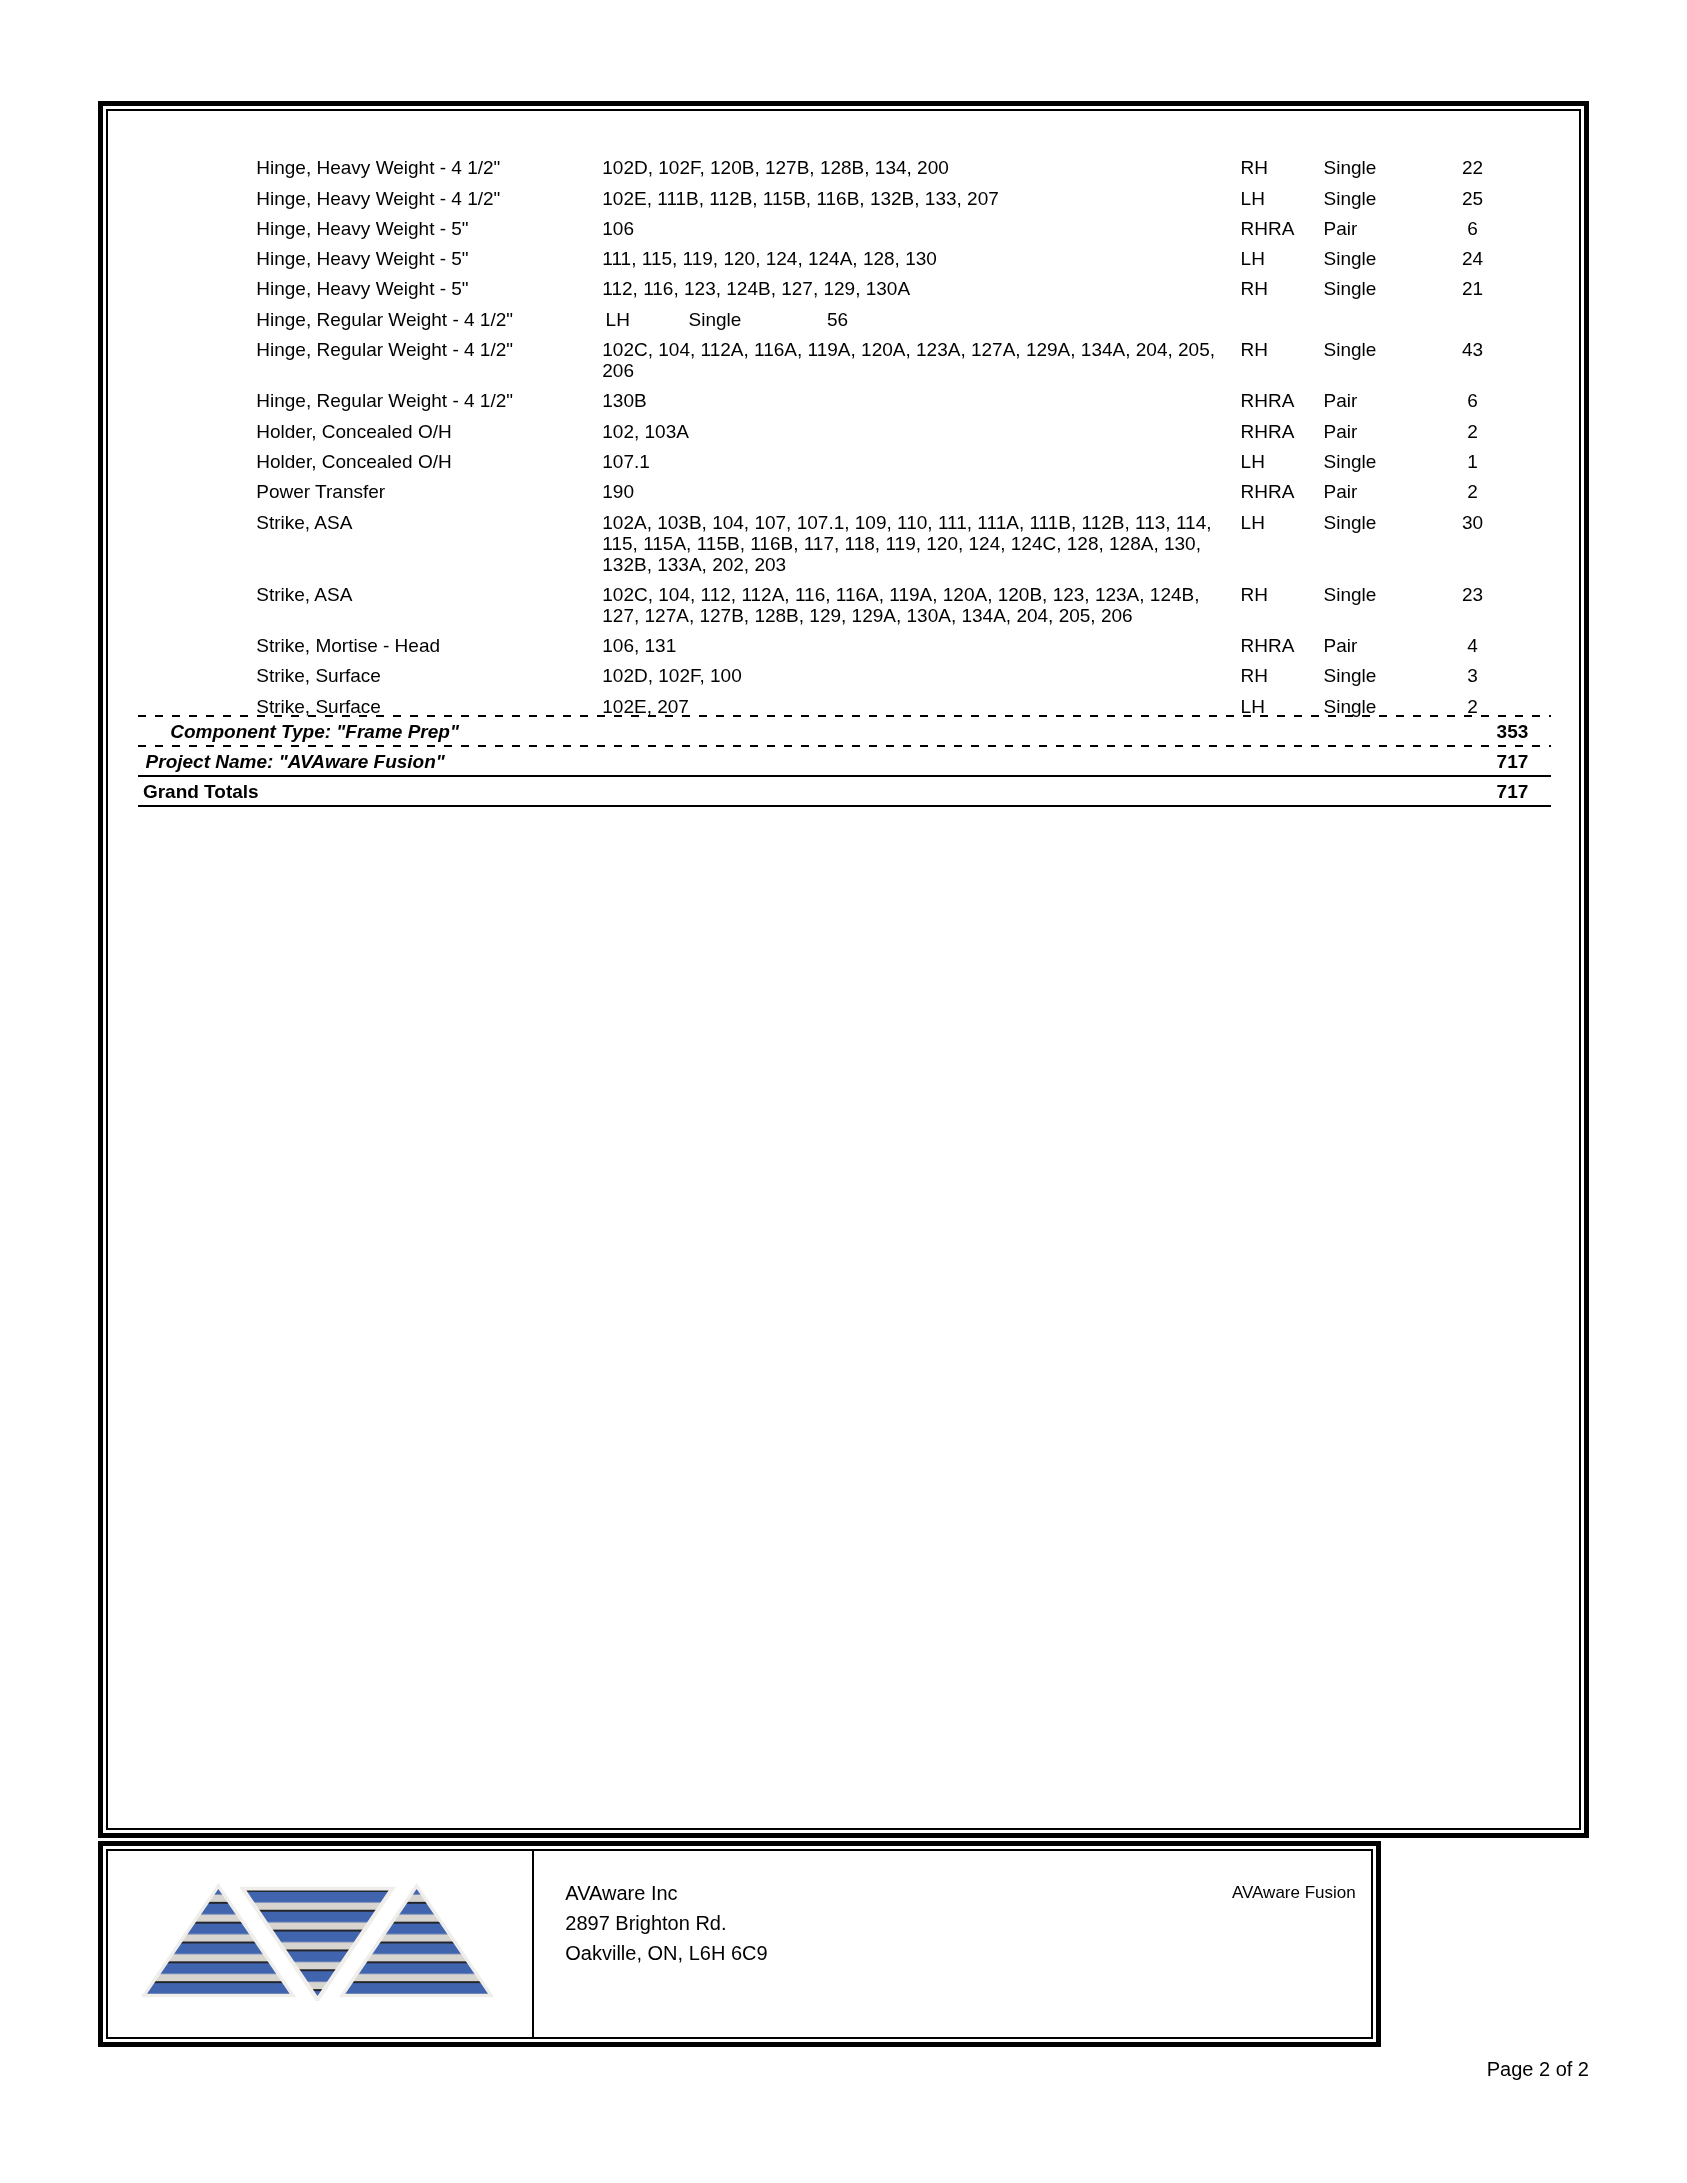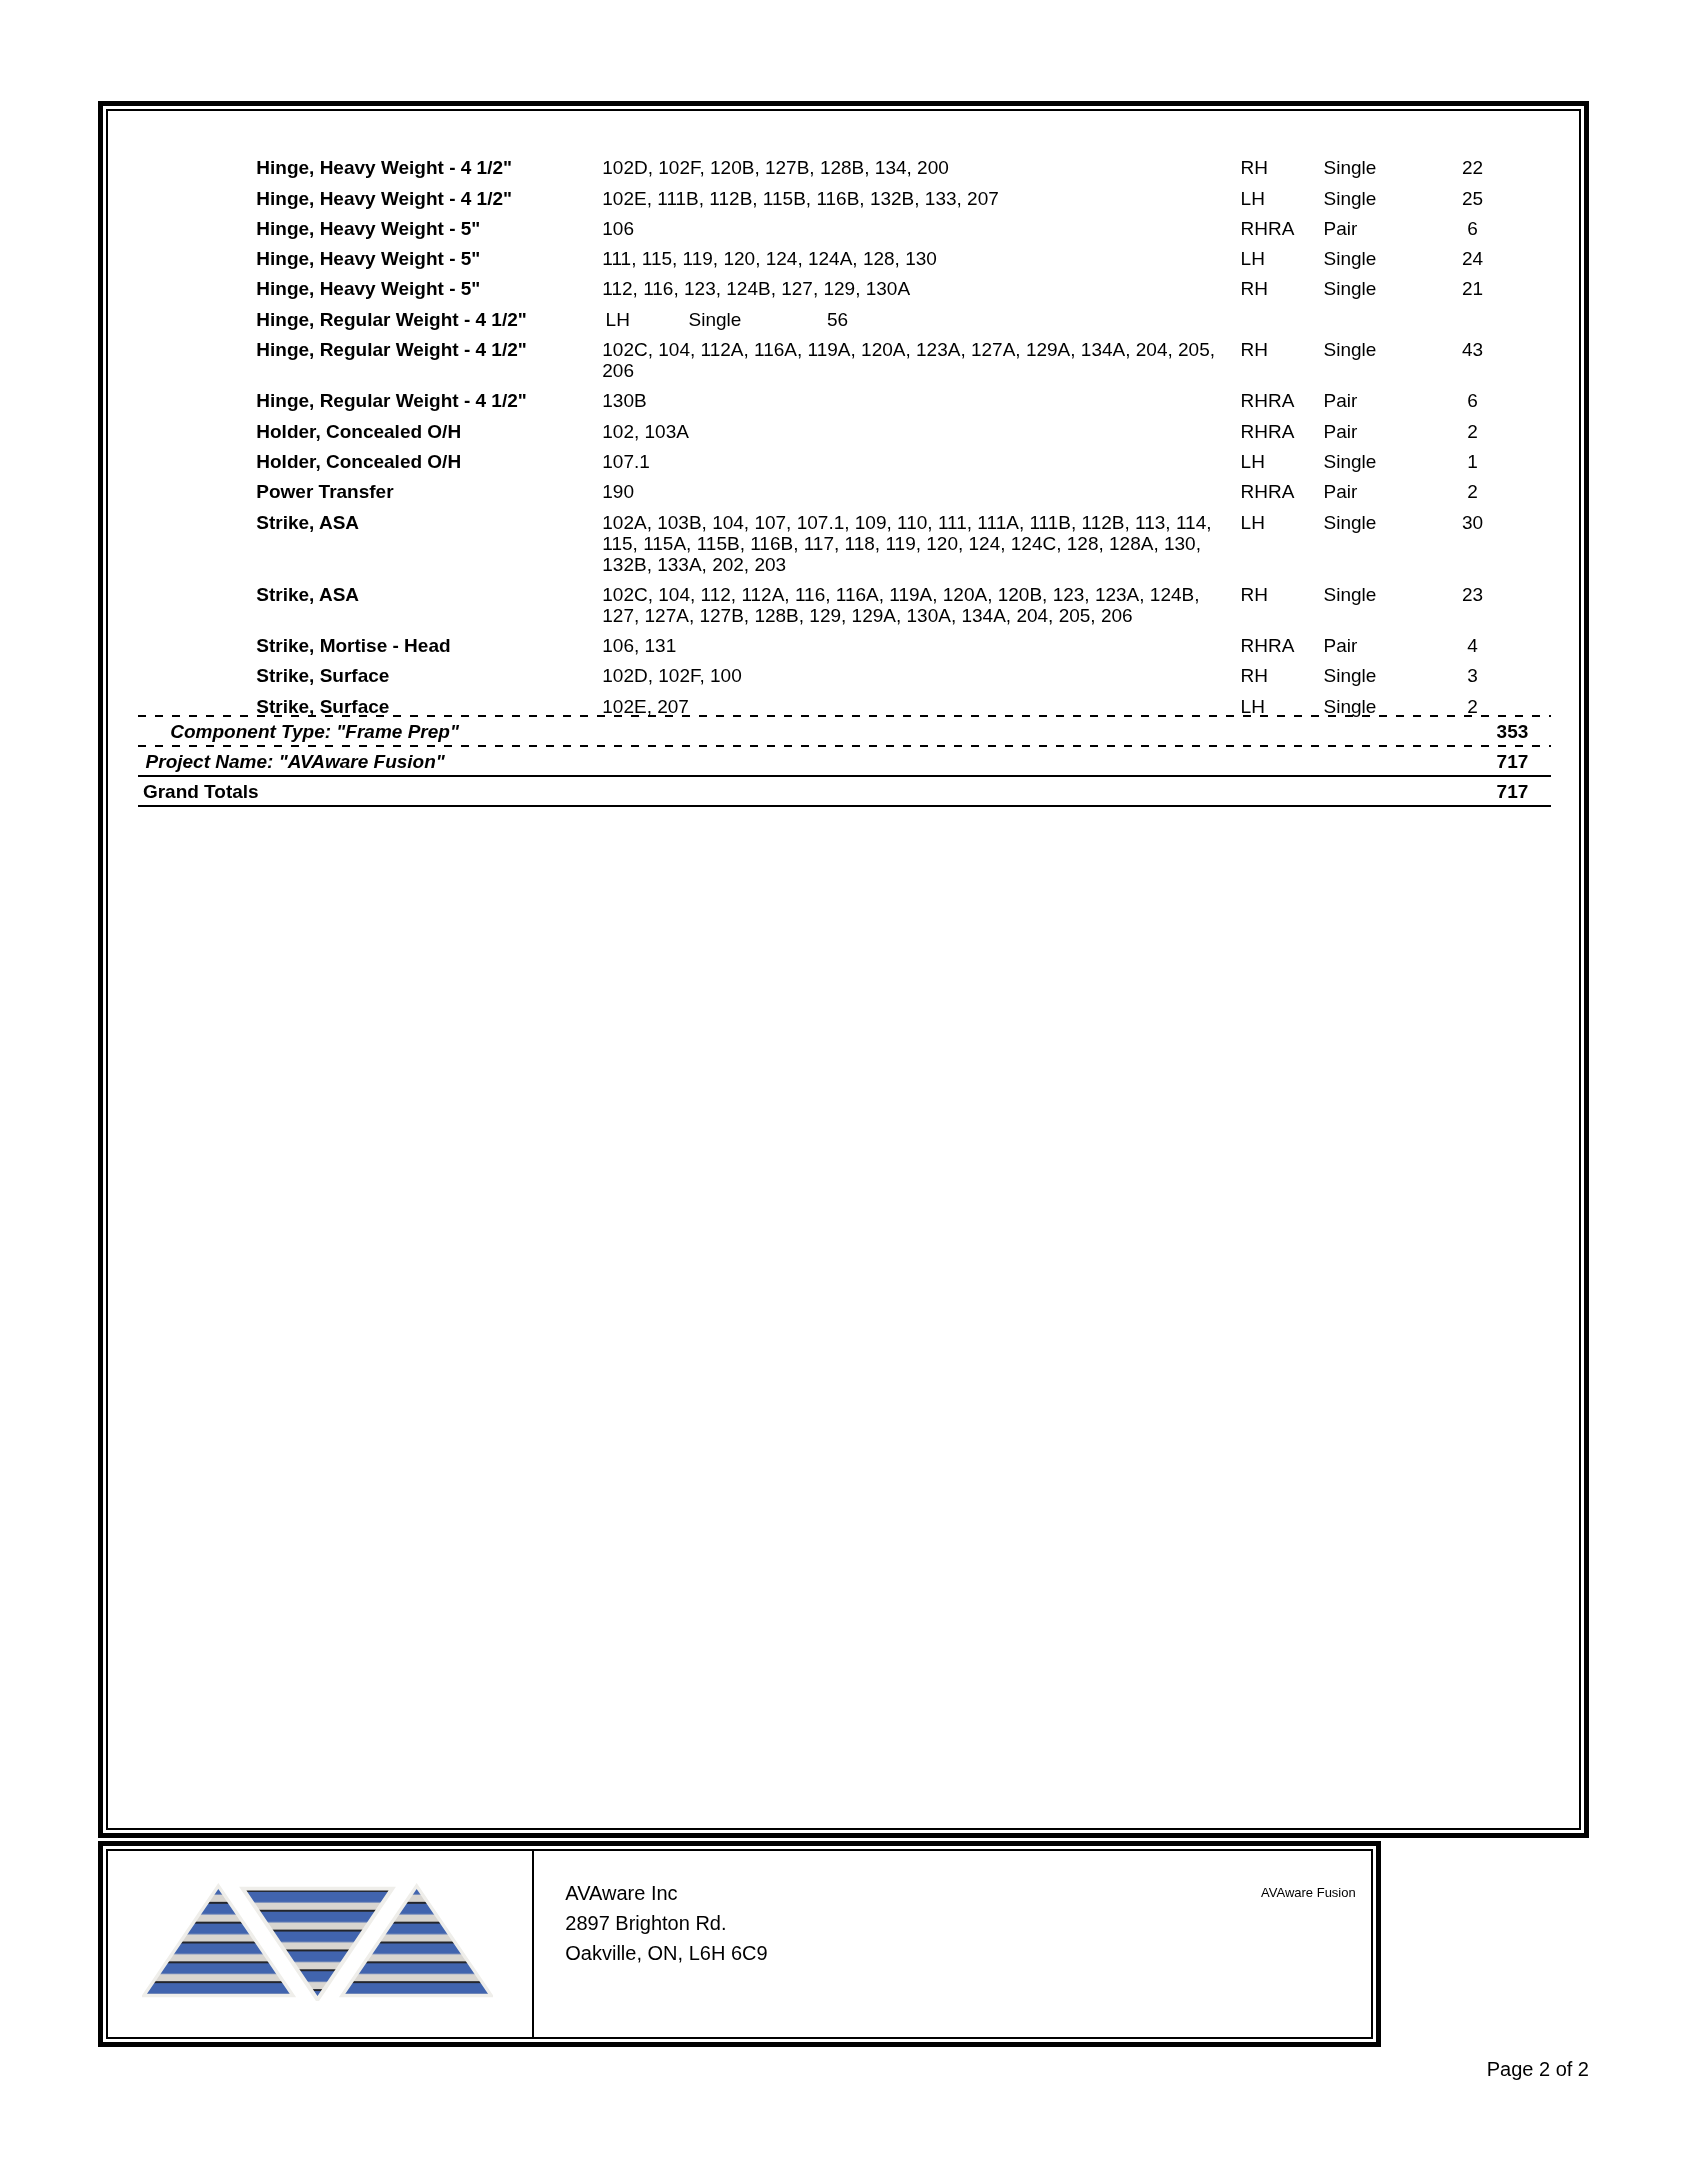--- a/index.html
+++ b/index.html
@@ -9,21 +9,21 @@
   
   .frame{position:absolute;border:5.3px solid #000;padding:3.3px;box-sizing:border-box;background:#fff;}
   .frame-inner{border:2px solid #000;height:100%;box-sizing:border-box;position:relative;}
 
   .main-frame{left:98px;top:101px;width:1491px;height:1737px;}
   .footer-frame{left:98px;top:1841px;width:1283px;height:206px;}
 
   
   .table-area{padding-top:46px;font-size:19px;line-height:21px;}
   .row{display:flex;align-items:flex-start;margin-bottom:9.3px;}
-  .c-desc{flex:none;margin-left:148px;width:346px;font-weight:bold;}
+  .c-desc{flex:none;margin-left:148px;width:346px;}
   .c-marks{flex:none;width:635px;}
   .c-hand{flex:none;margin-left:3.3px;width:83px;}
   .c-config{flex:none;width:93px;}
   .c-qty{flex:none;width:112px;text-align:center;}
 
   
   .sum{margin-left:30px;width:1413px;margin-top:-10.6px;font-size:19px;}
   .hline-dashed{height:2px;background:repeating-linear-gradient(90deg,#000 0,#000 8px,transparent 8px,transparent 17px);}
   .hline-solid{height:2px;background:#000;}
   .sum-row{display:flex;justify-content:space-between;align-items:center;height:28px;font-weight:bold;}
@@ -31,21 +31,21 @@
   .lbl-comp{font-style:italic;padding-left:32px;}
   .lbl-proj{font-style:italic;padding-left:7.3px;}
   .lbl-grand{padding-left:4.6px;}
   .sum-qty{padding-right:23px;}
 
   
   .footer-inner{position:relative;}
   .logo-box{position:absolute;left:34px;top:31px;width:351px;height:119px;}
   .v-div{position:absolute;left:424px;top:0;bottom:0;width:1.3px;background:#000;}
   .company{position:absolute;left:457px;top:26.5px;font-size:20px;line-height:30px;}
-  .product{position:absolute;right:15px;top:26.5px;font-size:13px;line-height:30px;text-align:right;}
+  .product{position:absolute;right:15px;top:26.5px;font-size:17px;line-height:30px;text-align:right;}
 
   .page-num{position:absolute;top:2058px;right:98px;font-size:20px;}
 </style>
 </head>
 <body>
 
 <div class="page">
 
   <div class="frame main-frame">
     <div class="frame-inner">

